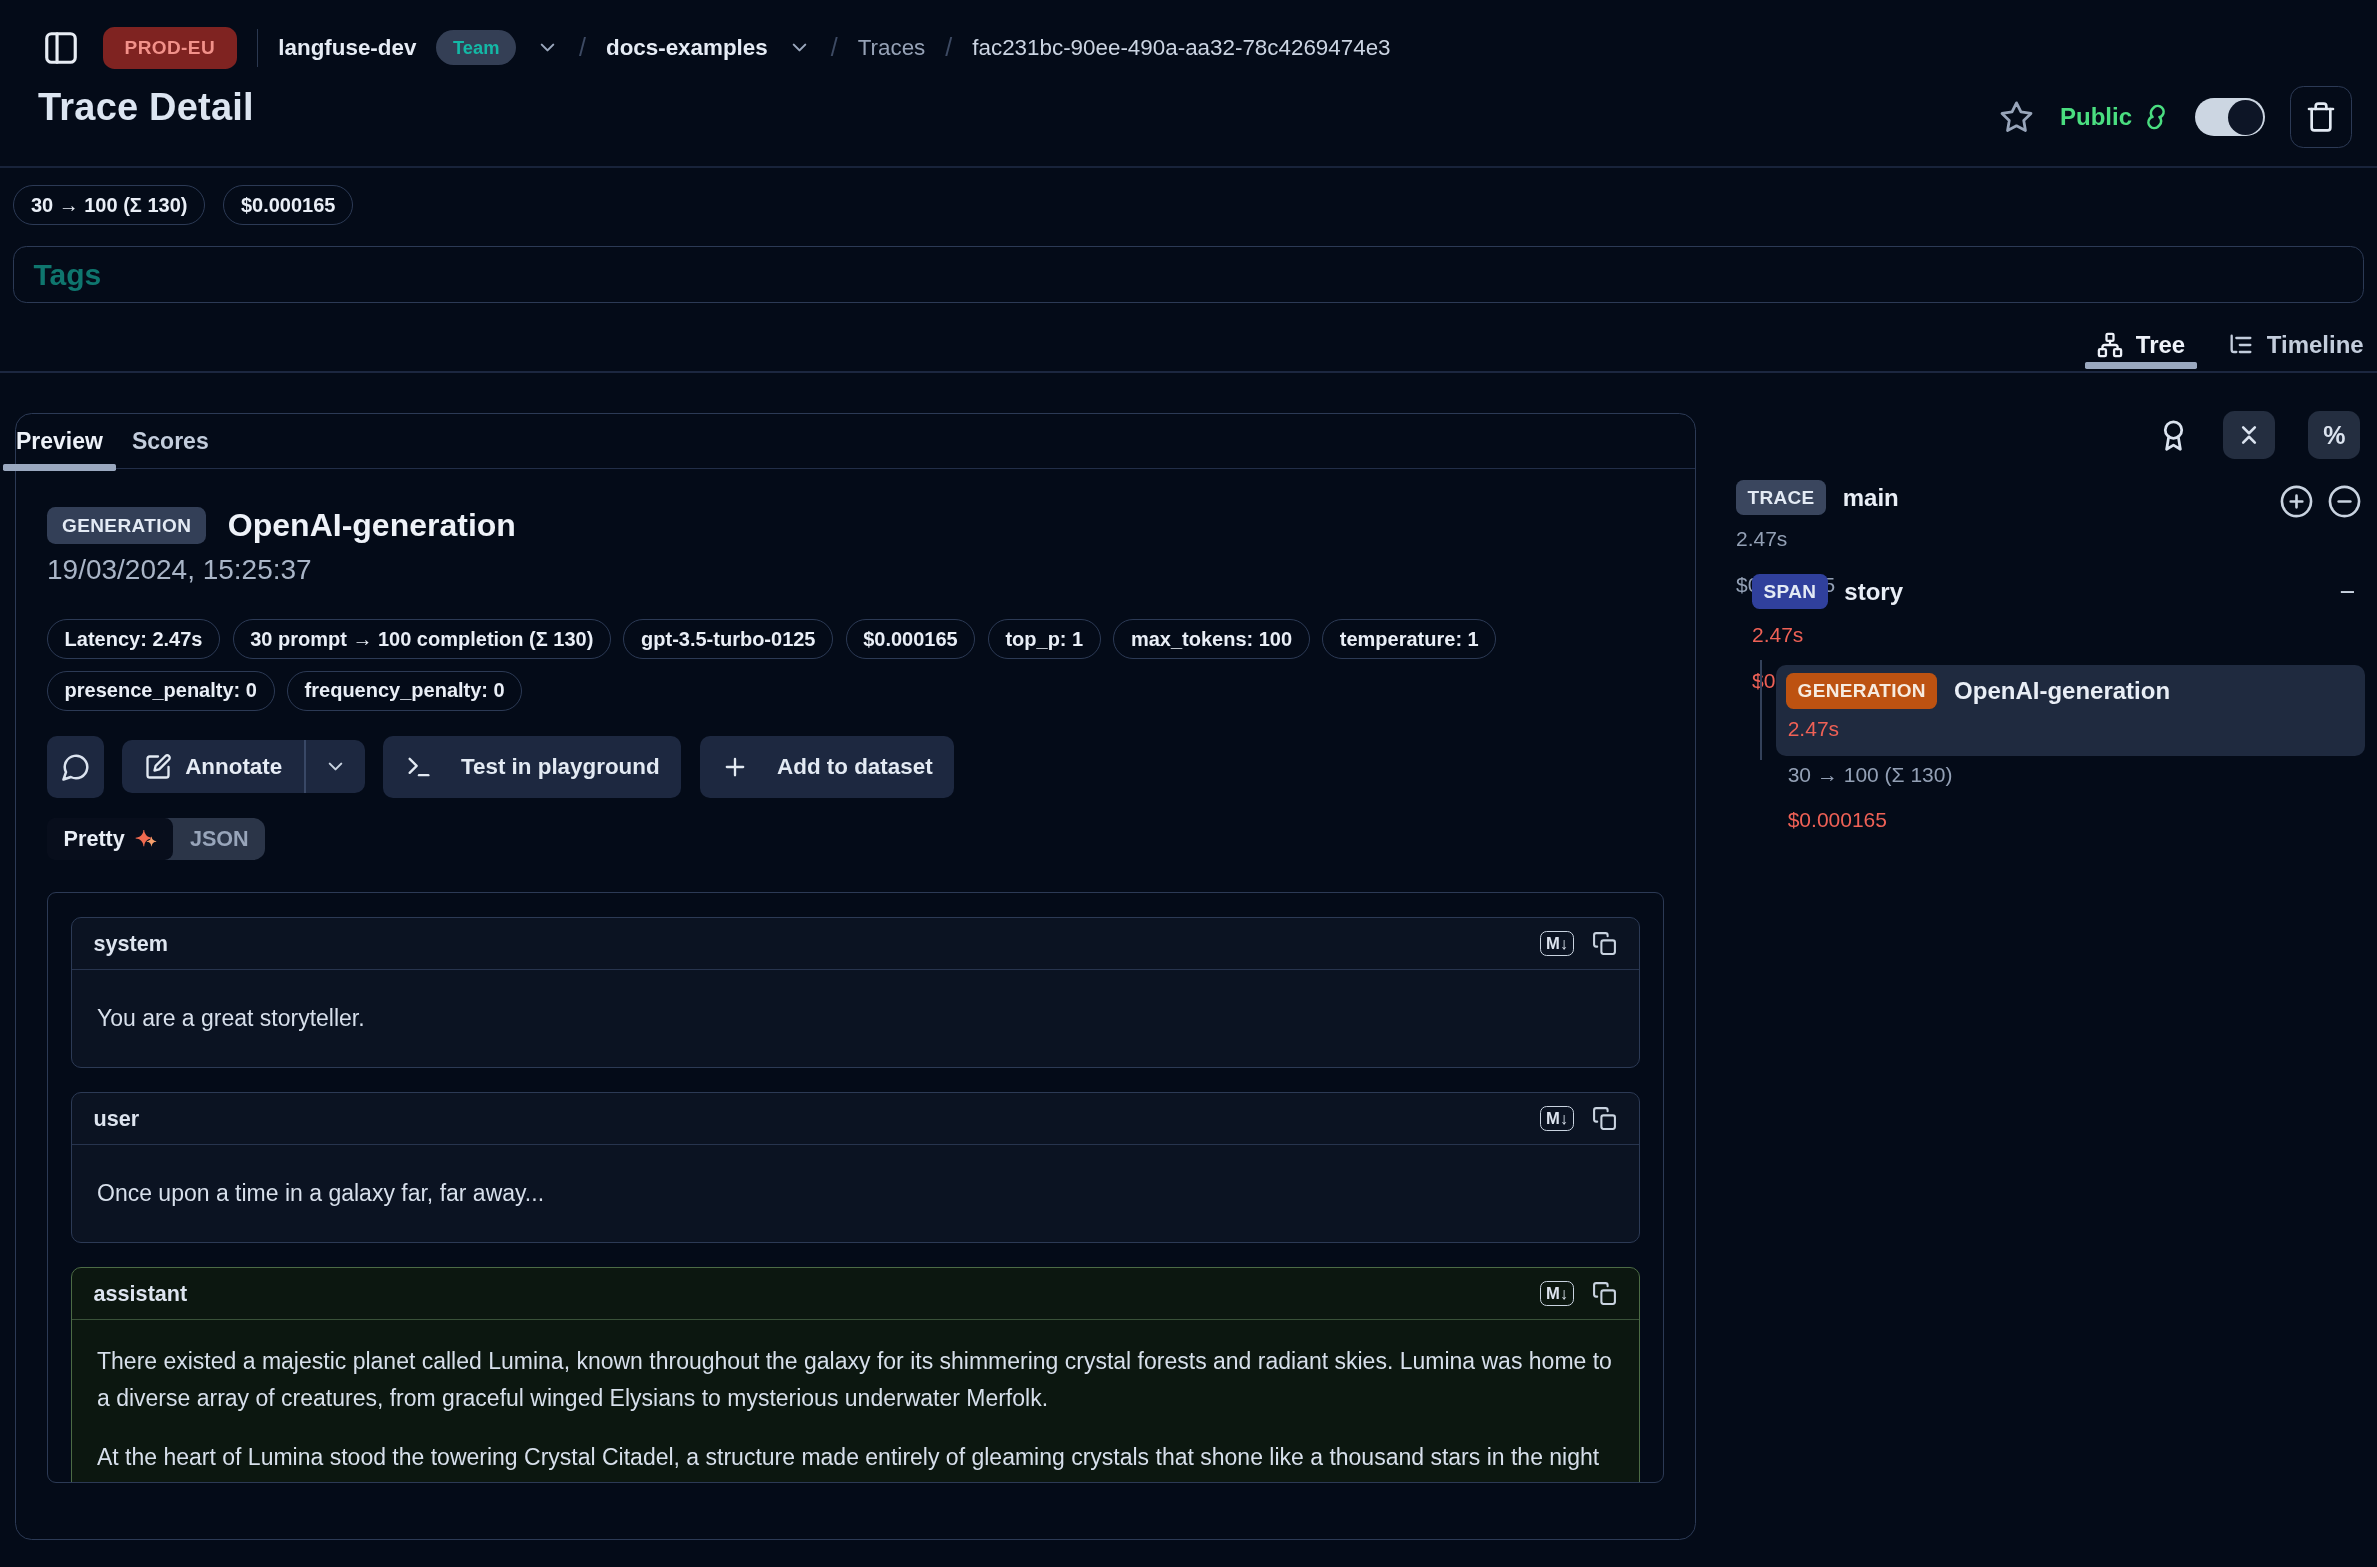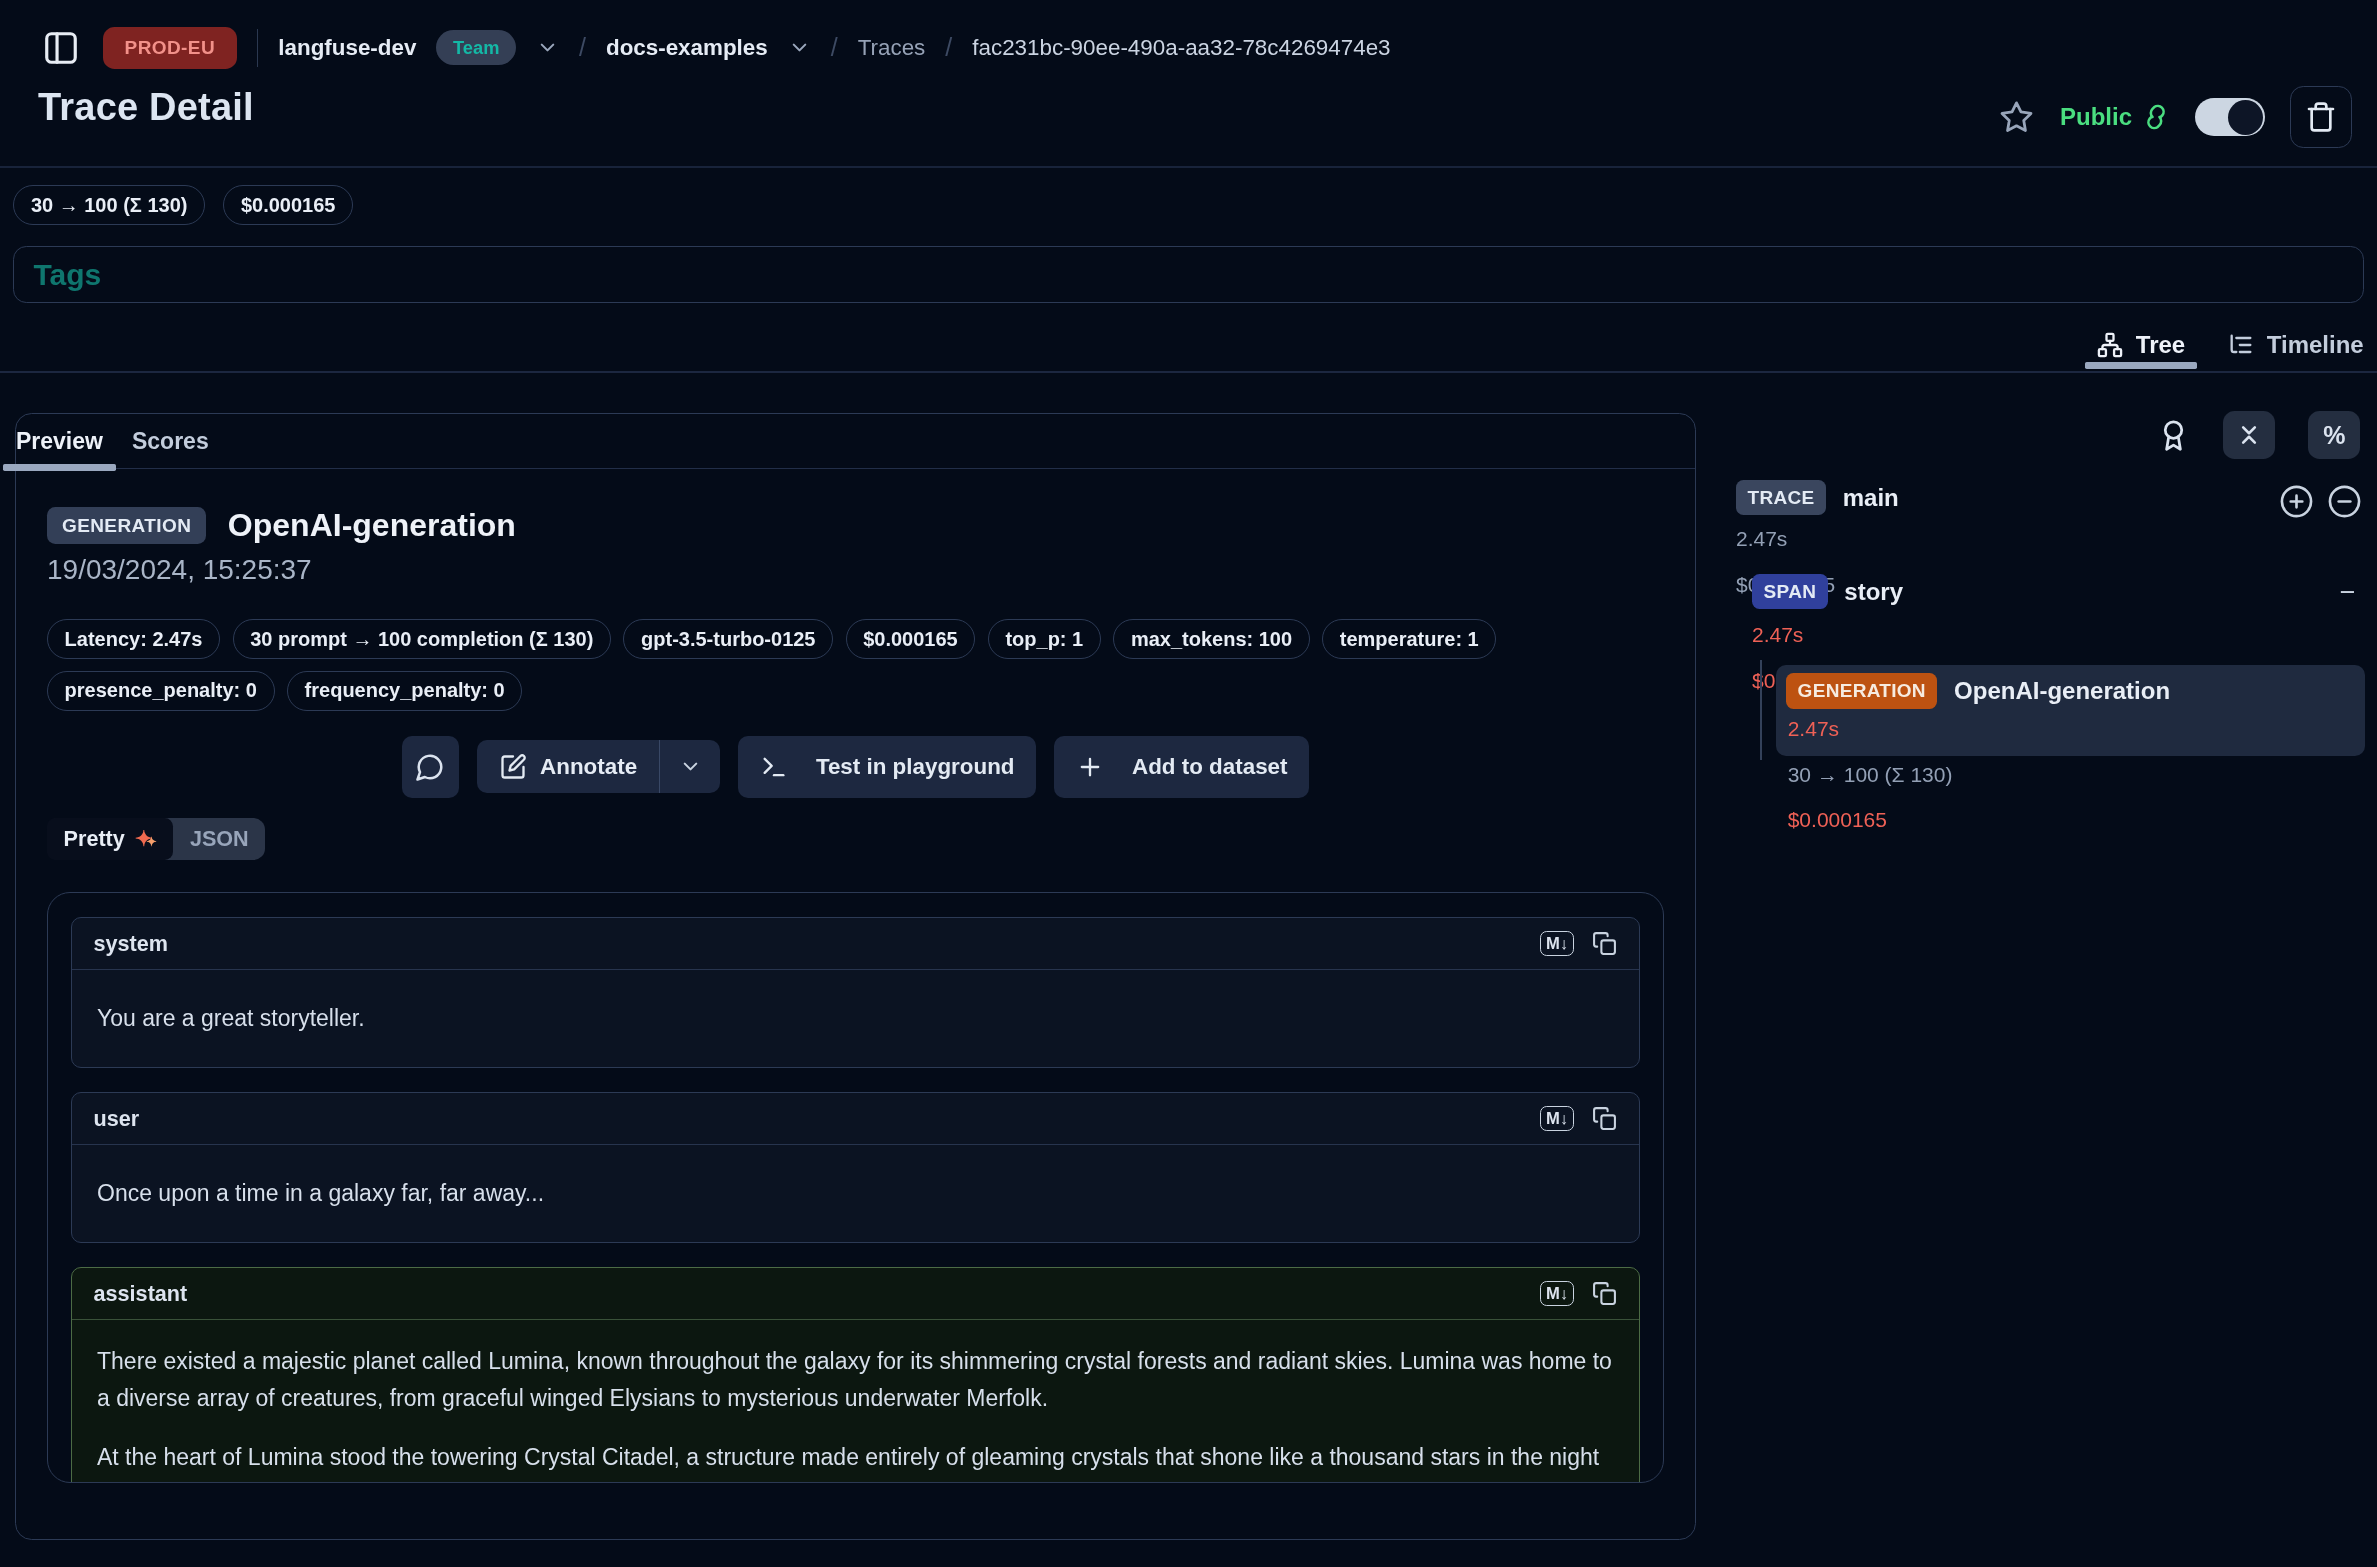--- a/index.html
+++ b/index.html
@@ -62,38 +62,38 @@
 
   .obs-header { margin-top:38px; display:flex; align-items:center; gap:21.6px; }
   .type-badge { background:#333f57; color:#e3eaf4; font-size:19px; font-weight:700; letter-spacing:0.4px;
     padding:7.5px 15px; border-radius:8.3px; }
   .obs-name { font-size:32px; font-weight:800; color:#eef2f8; }
   .obs-time { margin-top:10px; font-size:28px; color:#a9b5c7; }
   .pill-row { display:flex; gap:12.5px; flex-wrap:wrap; }
   .pill-row.r1 { margin-top:33px; }
   .pill-row.r2 { margin-top:11.6px; }
 
-  .actions { margin-top:25px; display:flex; gap:18.3px; align-items:center;justify-content:center; }
+  .actions { margin-top:25px; display:flex; gap:18.3px; align-items:center; }
   .btn { background:#1d2840; border-radius:10px; height:62px; display:inline-flex; align-items:center;
     gap:28px; padding:0 21.6px; font-size:22.4px; font-weight:600; color:#e3eaf3; cursor:pointer; }
   .btn.icon-only { width:57px; padding:0; justify-content:center; }
   .split { display:flex; background:#1d2840; border-radius:10px; overflow:hidden; cursor:pointer; }
   .split .seg { display:flex; align-items:center; gap:13.3px; padding:0 21.6px; height:53px; font-size:22.4px; font-weight:600; }
   .split .divider { width:1.7px; background:#3948668; background:#394866; }
   .split .seg.caret { padding:0 18.3px; }
 
   .fmt-toggle { margin-top:20px; display:inline-flex; background:#2b3548; border-radius:11.6px; align-items:center; }
   .fmt-seg { border-radius:8.3px; padding:8.3px 16.6px; font-size:21.6px; font-weight:600; color:#98a5ba; cursor:pointer;
     display:flex; align-items:center; gap:10px; }
   .fmt-seg.active { background:#080e1c; color:#e9eef6; }
   .sparkle-big { color:#ef6a50; font-size:21.6px; }
   .sparkle-small { color:#f59e6b; font-size:12.5px; margin-left:-6.7px; margin-top:-13.3px; display:inline-block; }
 
   
-  .io-wrapper { margin-top:32px; border:1.7px solid #2c3a55; border-radius:23px; height:591px; padding:24px 23px; overflow:hidden; }
+  .io-wrapper { margin-top:32px; border:1.7px solid #2c3a55; border-radius:9px; height:591px; padding:24px 23px; overflow:hidden; }
   .msg-card { border:1.7px solid #2c3a55; border-radius:10px; background:#0b1322; overflow:hidden; }
   .msg-card + .msg-card { margin-top:24px; }
   .msg-head { height:52px; display:flex; align-items:center; justify-content:space-between;
     padding:0 21.6px; border-bottom:1.7px solid #27344e; }
   .msg-role { font-size:21.6px; font-weight:600; color:#dde4ef; }
   .msg-tools { display:flex; align-items:center; gap:18.3px; }
   .md-btn { border:1.7px solid #c9d3e0; border-radius:6.7px; padding:1.7px 5px; font-size:16.6px; font-weight:700;
     color:#dde4ef; cursor:pointer; line-height:20px; }
   .msg-body { padding:23px 25px; font-size:23px; color:#d7dfeb; line-height:37px; }
   .msg-card.assistant { background:#0c1710; border-color:#4c6b45; }

